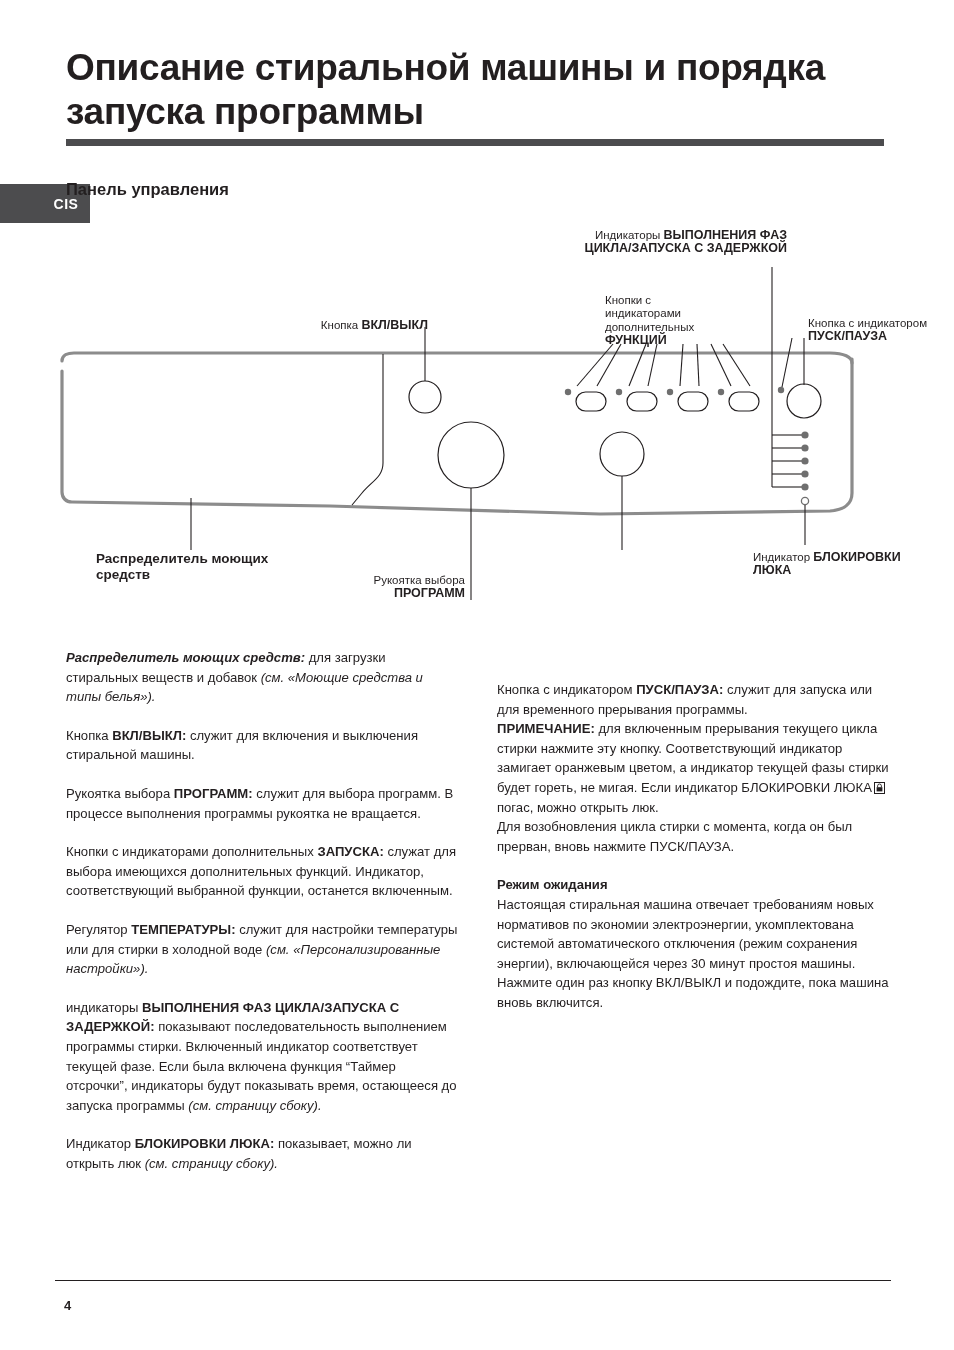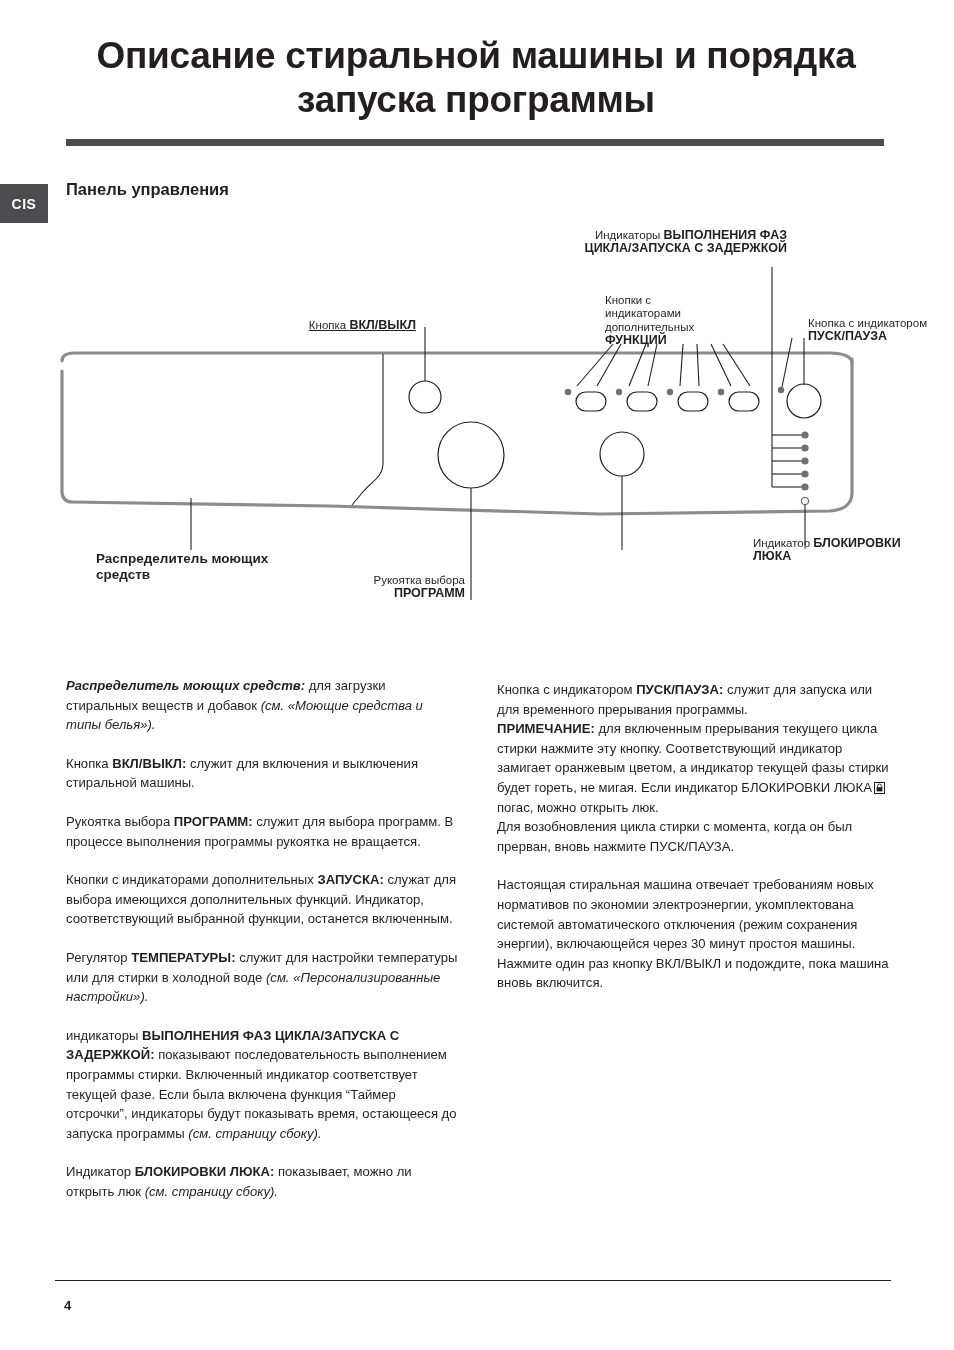--- a/index.html
+++ b/index.html
@@ -13,28 +13,27 @@
     position: relative;
     font-family: "Liberation Sans", sans-serif;
     color: #231f20;
     overflow: hidden;
   }
 
   
   #page-title {
     position: absolute;
     left: 66px;
-    top: 34px;
+    top: 46px;
     width: 820px;
     font-size: 37px;
     line-height: 44px;
     font-weight: bold;
     letter-spacing: -0.3px;
     color: #231f20;
-    text-align: center;
   }
   #title-rule {
     position: absolute;
     left: 66px;
     top: 139px;
     width: 818px;
     height: 7px;
     background: #4c4c4e;
   }
 
@@ -46,20 +45,21 @@
     width: 48px;
     height: 39px;
     background: #4c4c4e;
     color: #ffffff;
     font-size: 14px;
     font-weight: bold;
     display: flex;
     align-items: center;
     justify-content: center;
     letter-spacing: 0.5px;
+    padding-left: 42px;
   }
 
   #section-heading {
     position: absolute;
     left: 66px;
     top: 180px;
     font-size: 16.5px;
     font-weight: bold;
     color: #231f20;
   }
@@ -86,21 +86,21 @@
   .dlabel.it { font-weight: bold; font-size: 13.5px; line-height: 16px;}
 
   
   .col {
     position: absolute;
     top: 648px;
     font-size: 13.1px;
     line-height: 19.6px;
     color: #231f20;
   }
-  #col-left  { left: 66px;  width: 392px; margin-top: 28px; }
+  #col-left  { left: 66px;  width: 392px; }
   #col-right { left: 497px; width: 396px; margin-top: 32px; }
 
   .para { margin: 0 0 19px 0; }
   .para.tight { margin-bottom: 0; }
   .para b { font-weight: bold; }
   .para i { font-style: italic; }
   .para .bi { font-weight: bold; font-style: italic; }
   .subhead { font-weight: bold; margin: 0; }
 
   .lock-glyph {
@@ -227,32 +227,32 @@
   </div>
 
   <div class="dlabel" style="left:605px; top:75px; width:120px;">
     <span>Кнопки с индикаторами дополнительных </span><b>ФУНКЦИЙ</b>
   </div>
 
   <div class="dlabel" style="left:808px; top:98px; width:140px;">
     <span>Кнопка с индикатором </span><b>ПУСК/ПАУЗА</b>
   </div>
 
-  <div class="dlabel rt" style="left:288px; top:100px; width:128px;text-decoration:underline;">
+  <div class="dlabel rt" style="left:300px; top:100px; width:128px;">
     <span>Кнопка </span><b>ВКЛ/ВЫКЛ</b>
   </div>
 
   <div class="dlabel it" style="left:96px; top:346px; width:230px;">Распределитель моющих средств</div>
 
   <div class="dlabel rt" style="left:300px; top:355px; width:165px;">
     <span>Рукоятка выбора </span><b>ПРОГРАММ</b>
   </div>
 
 
-  <div class="dlabel" style="left:753px; top:318px; width:150px;">
+  <div class="dlabel" style="left:753px; top:332px; width:150px;">
     <span>Индикатор </span><b>БЛОКИРОВКИ ЛЮКА</b>
   </div>
 </div>
 
 <div class="col" id="col-left">
 
   <p class="para">
     <span class="bi">Распределитель моющих средств:</span><span> для загрузки стиральных веществ и добавок </span><i>(см. «Моющие средства и типы белья»).</i>
   </p>
 
@@ -290,17 +290,18 @@
   <p class="para tight">
     <b>ПРИМЕЧАНИЕ:</b><span> для включенным прерывания текущего цикла стирки нажмите эту кнопку. Соответствующий индикатор замигает оранжевым цветом, а индикатор текущей фазы стирки будет гореть, не мигая. Если индикатор БЛОКИРОВКИ ЛЮКА</span><span class="lock-glyph"><svg width="11" height="12" viewBox="0 0 11 12" xmlns="http://www.w3.org/2000/svg">
           <rect x="0.5" y="0.5" width="10" height="11" fill="none" stroke="#231f20" stroke-width="1"></rect>
           <path d="M 3.6,5.3 L 3.6,3.9 A 1.9,1.9 0 0 1 7.4,3.9 L 7.4,5.3" fill="none" stroke="#231f20" stroke-width="0.9"></path>
           <rect x="2.6" y="5.2" width="5.8" height="4.2" fill="#231f20"></rect>
         </svg></span><span>погас, можно открыть люк.</span>
   </p>
 
   <p class="para">Для возобновления цикла стирки с момента, когда он был прерван, вновь нажмите ПУСК/ПАУЗА.</p>
 
+  <p class="subhead">Режим ожидания</p>
   <p class="para">Настоящая стиральная машина отвечает требованиям новых нормативов по экономии электроэнергии, укомплектована системой автоматического отключения (режим сохранения энергии), включающейся через 30 минут простоя машины. Нажмите один раз кнопку ВКЛ/ВЫКЛ и подождите, пока машина вновь включится.</p>
 </div>
 
 <div id="footer-rule"></div>
 <div id="page-number">4</div>
 
 </body></html>

